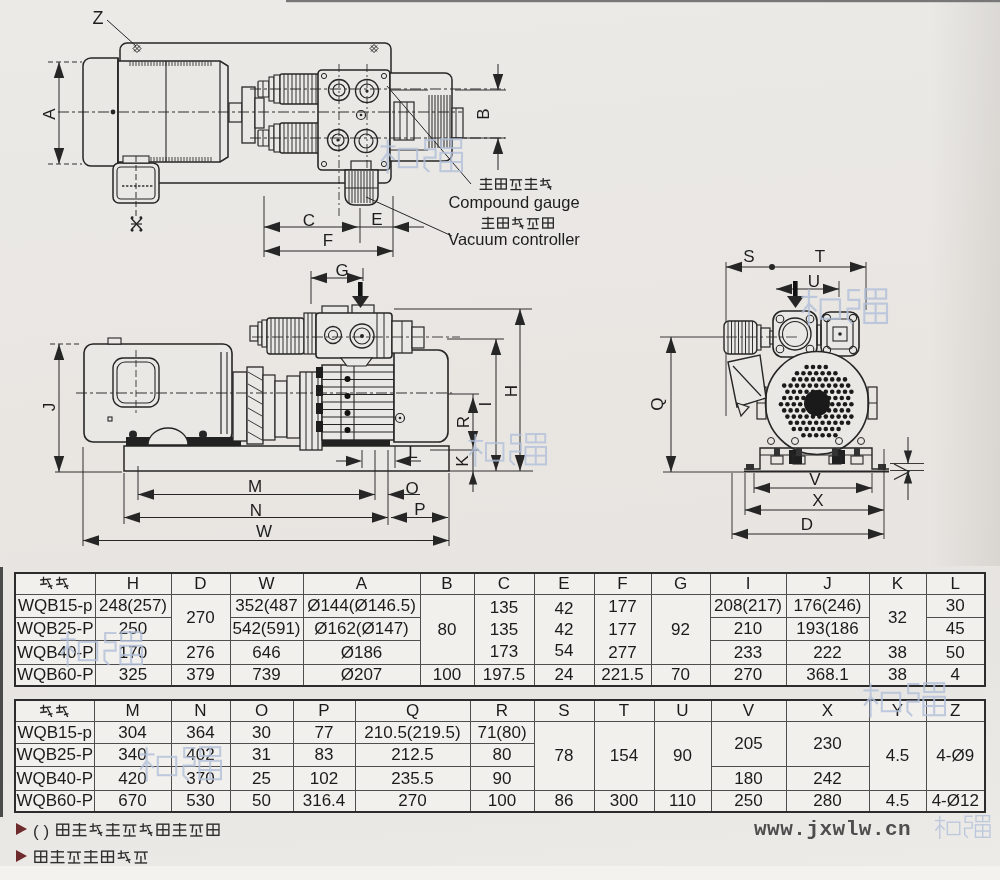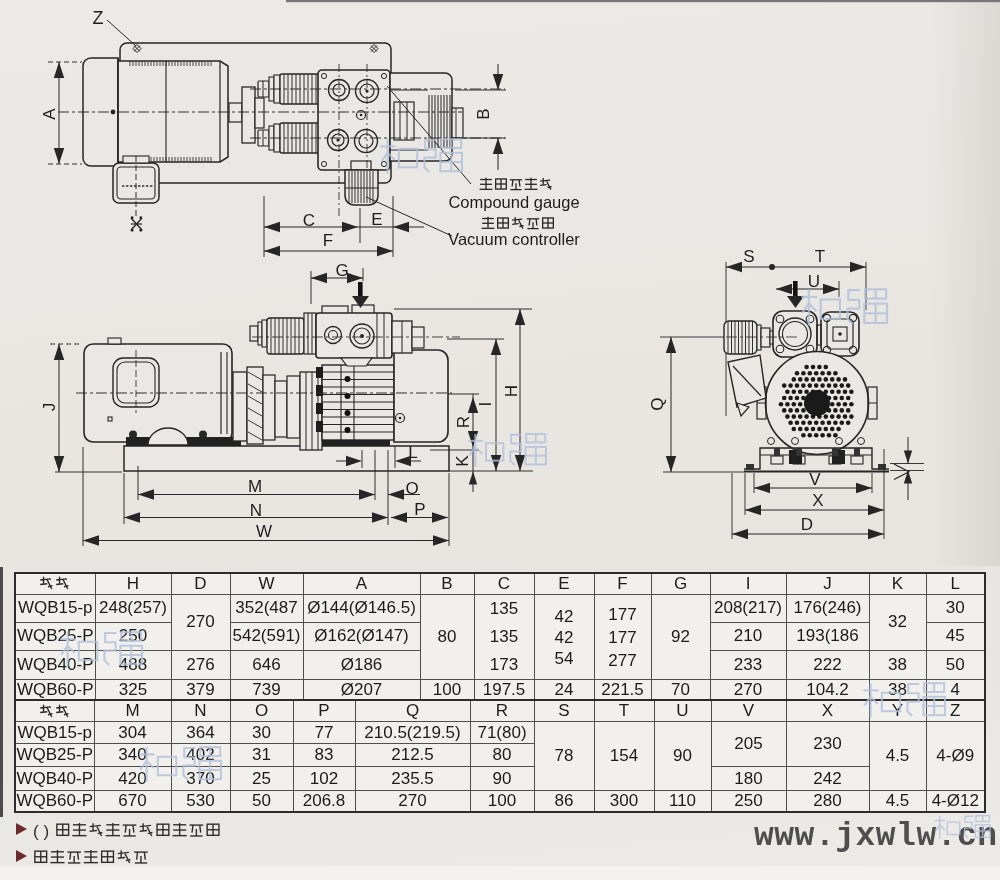--- a/index.html
+++ b/index.html
@@ -4,21 +4,21 @@
 html,body{margin:0;padding:0}
 #page{position:relative;width:1000px;height:880px;overflow:hidden;
  background:linear-gradient(175deg,#ebeae7 0%,#e9e6e2 45%,#e7e5e1 75%,#ecebe8 100%);
  font-family:"Liberation Sans",sans-serif}
 svg.lay{position:absolute;left:0;top:0}
 table.dt{position:absolute;border-collapse:collapse;table-layout:fixed;
  border:2px solid #2c2c2c;background:#f1f0ec}
 table.dt td{border:1px solid #4e4e4e;text-align:center;vertical-align:middle;
  font-size:17px;color:#1b1b1b;padding:0;overflow:hidden;white-space:nowrap}
 #url{position:absolute;left:754px;top:818px;font-family:"Liberation Mono",monospace;
- font-weight:bold;font-size:33px;color:#4e4e4e;letter-spacing:0.5px}
+ font-weight:bold;font-size:21px;color:#4e4e4e;letter-spacing:0.5px}
 #botstrip{position:absolute;left:0;top:866px;width:1000px;height:14px;background:#f3f2ef}
 </style></head><body>
 <div id="page">
 <div id="botstrip"></div>
 <div style="position:absolute;left:0;top:567px;width:2.5px;height:250px;background:#4a4a4a"></div>
 <div style="position:absolute;left:930px;top:0;width:70px;height:566px;background:linear-gradient(90deg,rgba(178,175,168,0) 0%,rgba(178,175,168,0.28) 100%)"></div>
 <svg class="lay" width="1000" height="880" viewBox="0 0 1000 880">
 <rect x="286" y="0" width="714" height="2.2" fill="#777"></rect>
 <path d="M127,43 h258 a6,6 0 0 1 6,6 v128 a6,6 0 0 1 -6,6 h-258 a7,7 0 0 1 -7,-7 v-126 a7,7 0 0 1 7,-7 z" fill="#eae8e4" stroke="#262626" stroke-width="1.5"></path>
 <polygon points="137,44.5 141,48.5 137,52.5 133,48.5" fill="none" stroke="#262626" stroke-width="1"></polygon>
@@ -680,62 +680,62 @@
           <td>K</td>
           <td>L</td>
         </tr>
         <tr style="height:23px">
           <td>WQB15-p</td>
           <td>248(257)</td>
           <td rowspan="2">270</td>
           <td>352(487</td>
           <td>Ø144(Ø146.5)</td>
           <td rowspan="3">80</td>
-          <td rowspan="3" style="line-height:28px">135<br>135<br>173</td>
+          <td rowspan="3" style="line-height:22px">135<br>135<br>173</td>
           <td rowspan="3" style="line-height:21px">42<br>42<br>54</td>
           <td rowspan="3" style="line-height:23px">177<br>177<br>277</td>
           <td rowspan="3">92</td>
           <td>208(217)</td>
           <td>176(246)</td>
           <td rowspan="2">32</td>
           <td>30</td>
         </tr>
         <tr style="height:23px">
           <td>WQB25-P</td>
           <td>250</td>
           <td>542(591)</td>
           <td>Ø162(Ø147)</td>
           <td>210</td>
           <td>193(186</td>
           <td>45</td>
         </tr>
         <tr style="height:24px">
           <td>WQB40-P</td>
-          <td>488</td>
+          <td>170</td>
           <td>276</td>
           <td>646</td>
           <td>Ø186</td>
           <td>233</td>
           <td>222</td>
           <td>38</td>
           <td>50</td>
         </tr>
         <tr style="height:21px">
           <td>WQB60-P</td>
           <td>325</td>
           <td>379</td>
           <td>739</td>
           <td>Ø207</td>
           <td>100</td>
           <td>197.5</td>
           <td>24</td>
           <td>221.5</td>
           <td>70</td>
           <td>270</td>
-          <td>104.2</td>
+          <td>368.1</td>
           <td>38</td>
           <td>4</td>
         </tr>
       </tbody>
     </table>
 <table class="dt" style="left:14px;top:699px">
       <colgroup>
         <col style="width:79px">
         <col style="width:77px">
         <col style="width:59px">
@@ -802,21 +802,21 @@
           <td>235.5</td>
           <td>90</td>
           <td>180</td>
           <td>242</td>
         </tr>
         <tr style="height:20px">
           <td>WQB60-P</td>
           <td>670</td>
           <td>530</td>
           <td>50</td>
-          <td>206.8</td>
+          <td>316.4</td>
           <td>270</td>
           <td>100</td>
           <td>86</td>
           <td>300</td>
           <td>110</td>
           <td>250</td>
           <td>280</td>
           <td>4.5</td>
           <td>4-Ø12</td>
         </tr>

